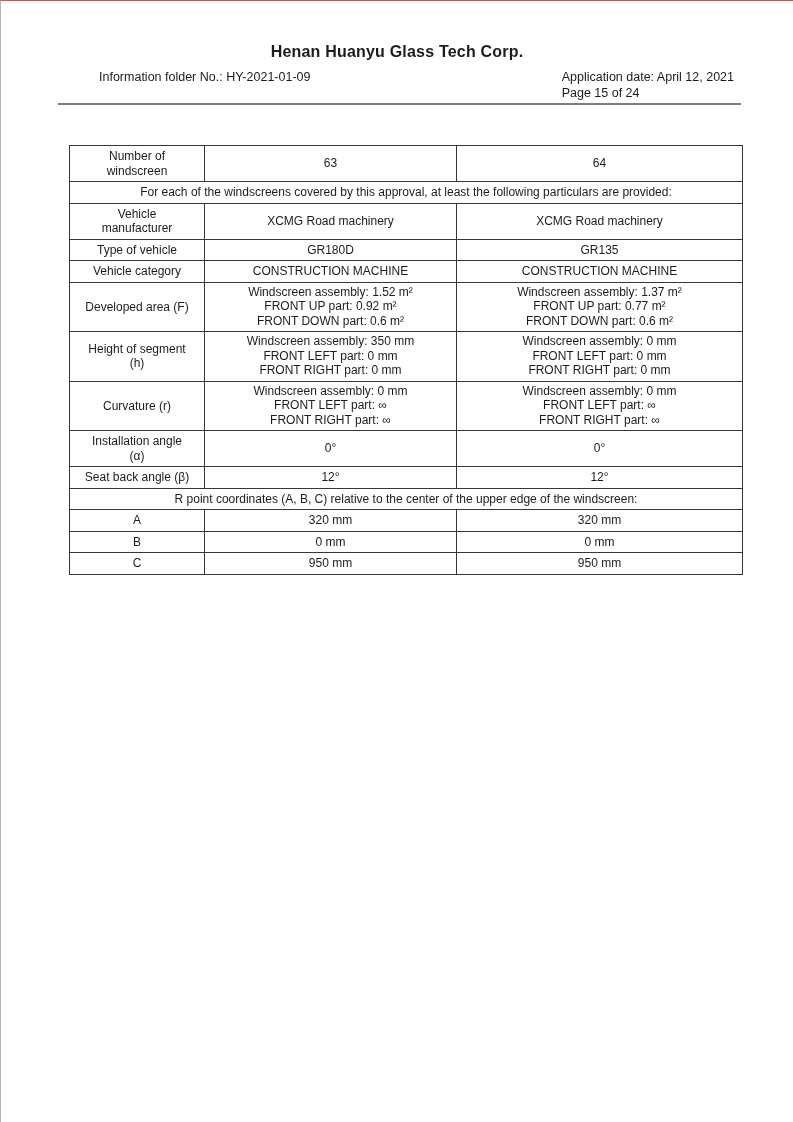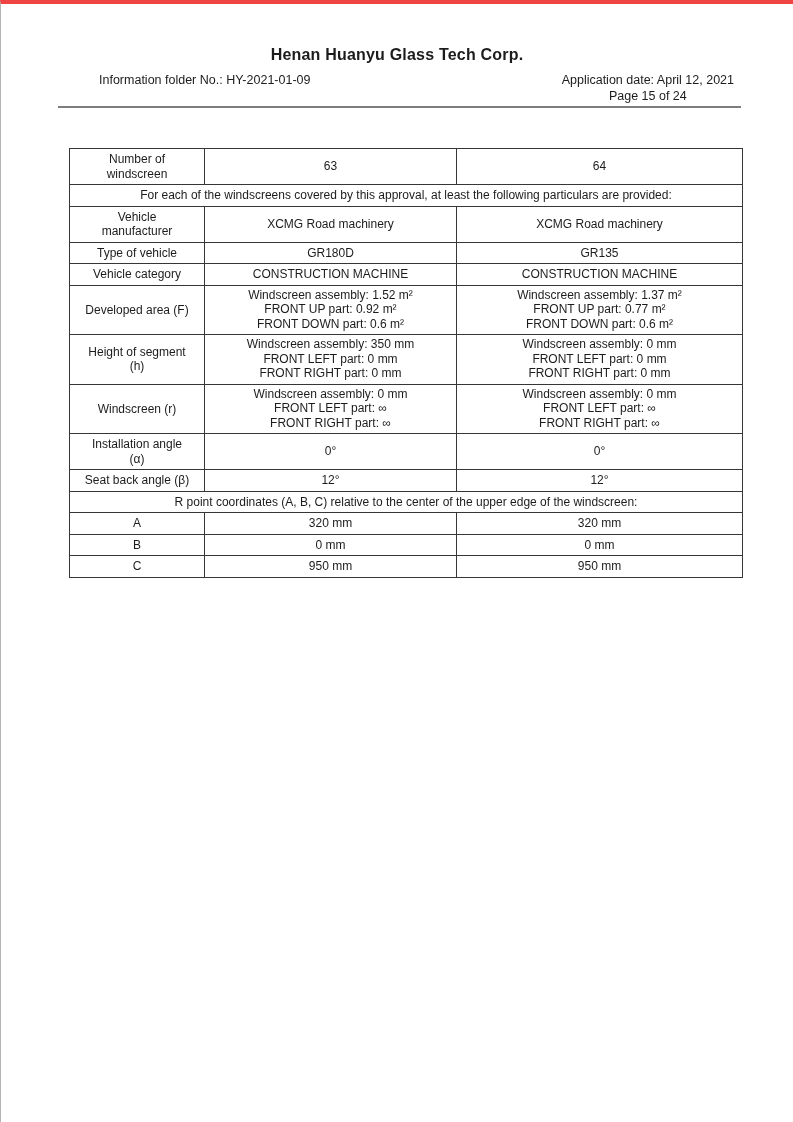--- a/index.html
+++ b/index.html
@@ -5,21 +5,21 @@
   html, body {
     margin: 0;
     padding: 0;
     background: #ffffff;
   }
   .page {
     position: relative;
     width: 793px;
     height: 1122px;
     background: #ffffff;
-    border-top: 4px solid #ef4444;
+    border-top: 1px solid #ef4444;
     border-left: 1px solid #b5b5b5;
     box-sizing: border-box;
     font-family: "Liberation Sans", "DejaVu Sans", sans-serif;
     color: #1c1c1c;
     overflow: hidden;
   }
   .company-title {
     margin-top: 42px;
     text-align: center;
     font-size: 16px;
@@ -30,21 +30,21 @@
     display: flex;
     justify-content: space-between;
     align-items: flex-start;
     margin-top: 8px;
     padding-left: 98px;
     padding-right: 59px;
     font-size: 12.5px;
     line-height: 16px;
   }
   .header-right {
-    text-align: center;
+    text-align: left;
   }
   .header-rule {
     margin: 2px 52px 0 57px;
     border: none;
     border-top: 2px solid #7e7e7e;
     height: 0;
   }
   .appendix-title {
     margin-top: 13px;
     text-align: center;
@@ -155,21 +155,21 @@
         <td>Height of segment
 (h)</td>
         <td class="value-cell">Windscreen assembly: 350 mm
 FRONT LEFT part: 0 mm
 FRONT RIGHT part: 0 mm</td>
         <td class="value-cell">Windscreen assembly: 0 mm
 FRONT LEFT part: 0 mm
 FRONT RIGHT part: 0 mm</td>
       </tr>
       <tr class="triple">
-        <td>Windscreen (r)</td>
+        <td>Curvature (r)</td>
         <td class="value-cell">Windscreen assembly: 0 mm
 FRONT LEFT part: ∞
 FRONT RIGHT part: ∞</td>
         <td class="value-cell">Windscreen assembly: 0 mm
 FRONT LEFT part: ∞
 FRONT RIGHT part: ∞</td>
       </tr>
       <tr>
         <td>Installation angle
 (α)</td>

